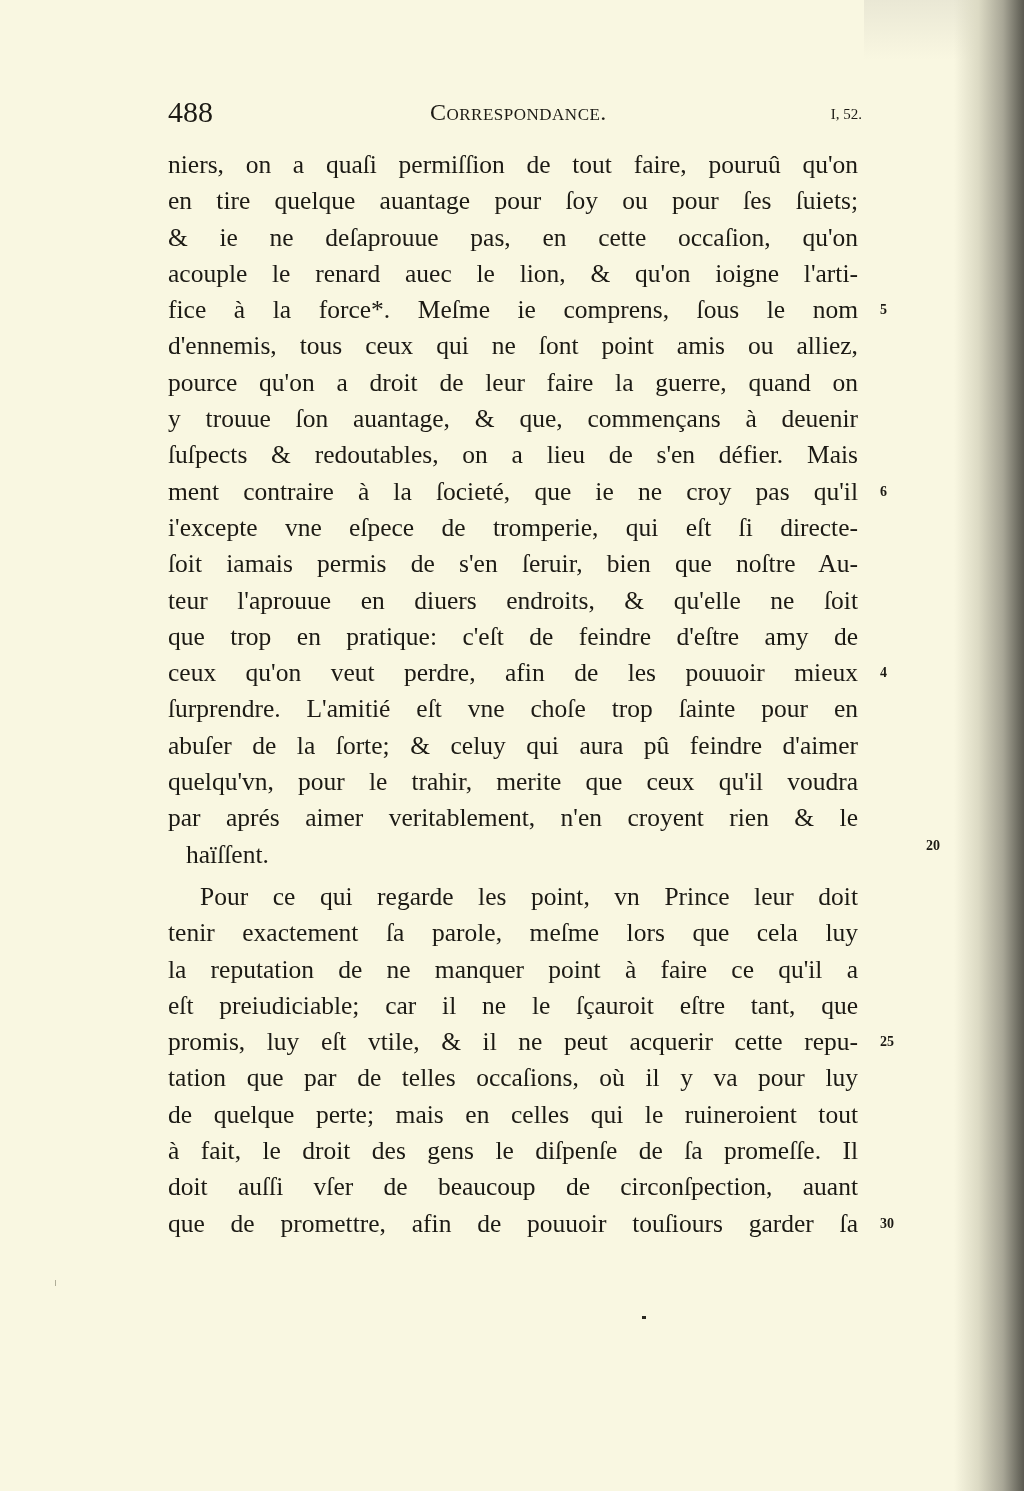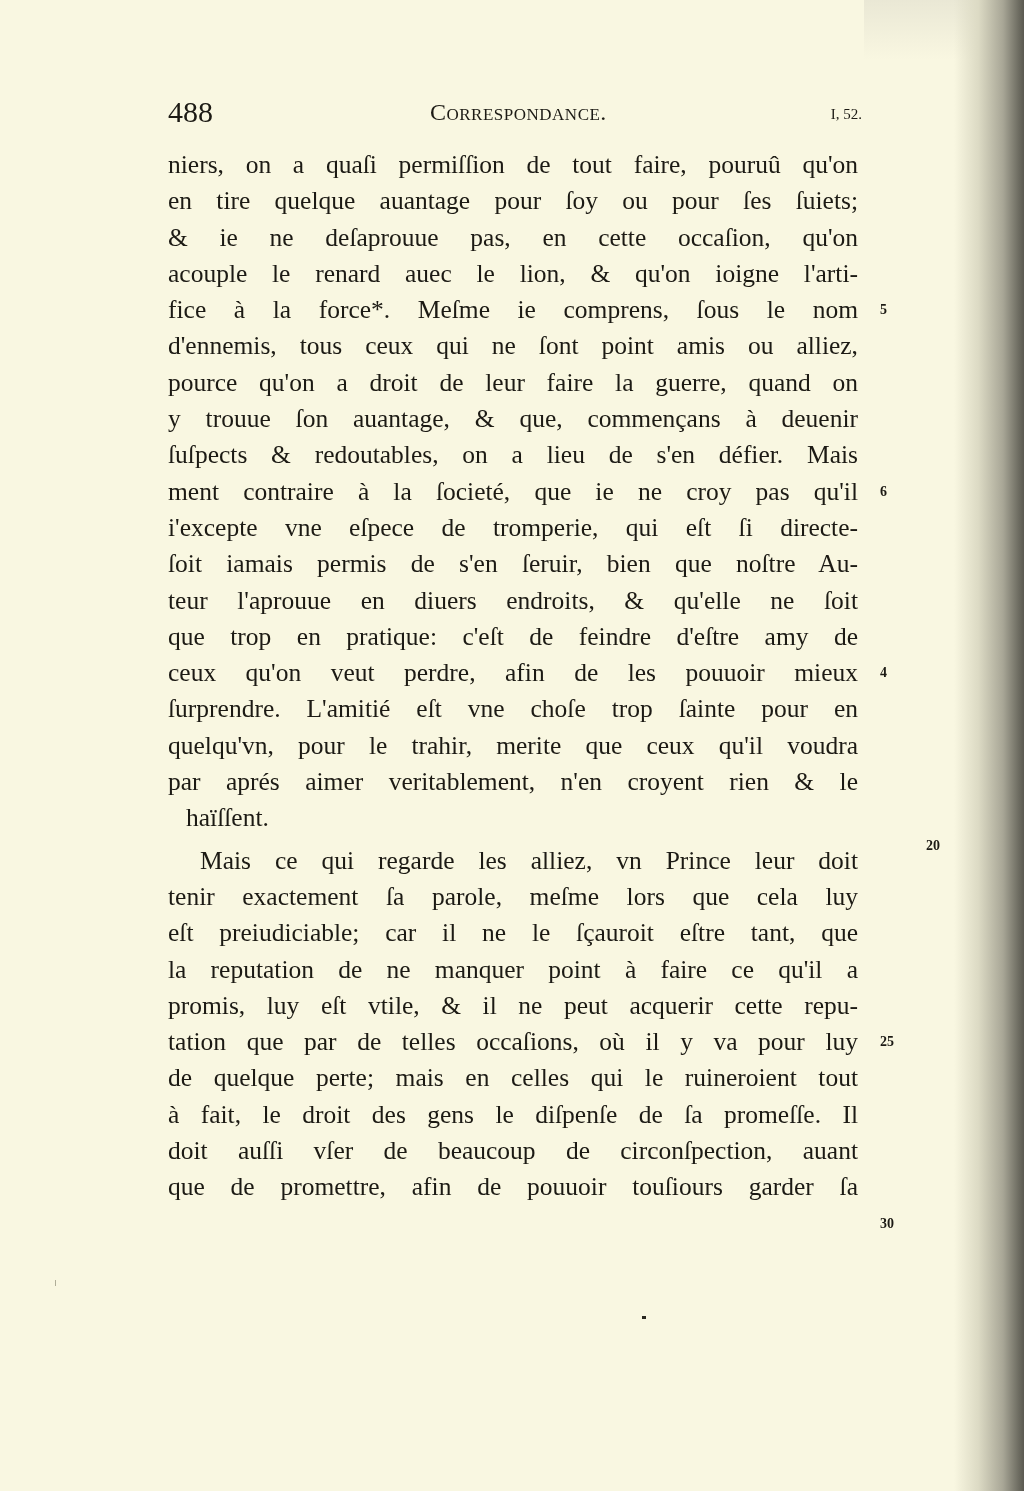--- a/index.html
+++ b/index.html
@@ -75,27 +75,28 @@
     <div class="line">pource qu'on a droit de leur faire la guerre, quand on</div>
     <div class="line">y trouue ſon auantage, &amp; que, commençans à deuenir</div>
     <div class="line">ſuſpects &amp; redoutables, on a lieu de s'en défier. Mais</div>
     <div class="line">ment contraire à la ſocieté, que ie ne croy pas qu'il</div>
     <div class="line">i'excepte vne eſpece de tromperie, qui eſt ſi directe-</div>
     <div class="line">ſoit iamais permis de s'en ſeruir, bien que noſtre Au-</div>
     <div class="line">teur l'aprouue en diuers endroits, &amp; qu'elle ne ſoit</div>
     <div class="line">que trop en pratique: c'eſt de feindre d'eſtre amy de</div>
     <div class="line">ceux qu'on veut perdre, afin de les pouuoir mieux</div>
     <div class="line">ſurprendre. L'amitié eſt vne choſe trop ſainte pour en</div>
+    <div class="line">abuſer de la ſorte; &amp; celuy qui aura pû feindre d'aimer</div>
     <div class="line">quelqu'vn, pour le trahir, merite que ceux qu'il voudra</div>
     <div class="line">par aprés aimer veritablement, n'en croyent rien &amp; le</div>
     <div class="line last" style="margin-bottom: 6px; margin-left: 18px;">haïſſent.</div>
-    <div class="line indent">Mais ce qui regarde les alliez, vn Prince leur doit</div>
+    <div class="line indent">Pour ce qui regarde les point, vn Prince leur doit</div>
     <div class="line">tenir exactement ſa parole, meſme lors que cela luy</div>
+    <div class="line">la reputation de ne manquer point à faire ce qu'il a</div>
     <div class="line">eſt preiudiciable; car il ne le ſçauroit eſtre tant, que</div>
-    <div class="line">la reputation de ne manquer point à faire ce qu'il a</div>
     <div class="line">promis, luy eſt vtile, &amp; il ne peut acquerir cette repu-</div>
     <div class="line">tation que par de telles occaſions, où il y va pour luy</div>
     <div class="line">de quelque perte; mais en celles qui le ruineroient tout</div>
     <div class="line">à fait, le droit des gens le diſpenſe de ſa promeſſe. Il</div>
     <div class="line">doit auſſi vſer de beaucoup de circonſpection, auant</div>
     <div class="line">que de promettre, afin de pouuoir touſiours garder ſa</div>
   </div>
 <div class="line-numbers" id="line-numbers">
     <span class="line-no" style="top: 145.2px;">5</span>
     <span class="line-no" style="top: 326.7px;">6</span>

